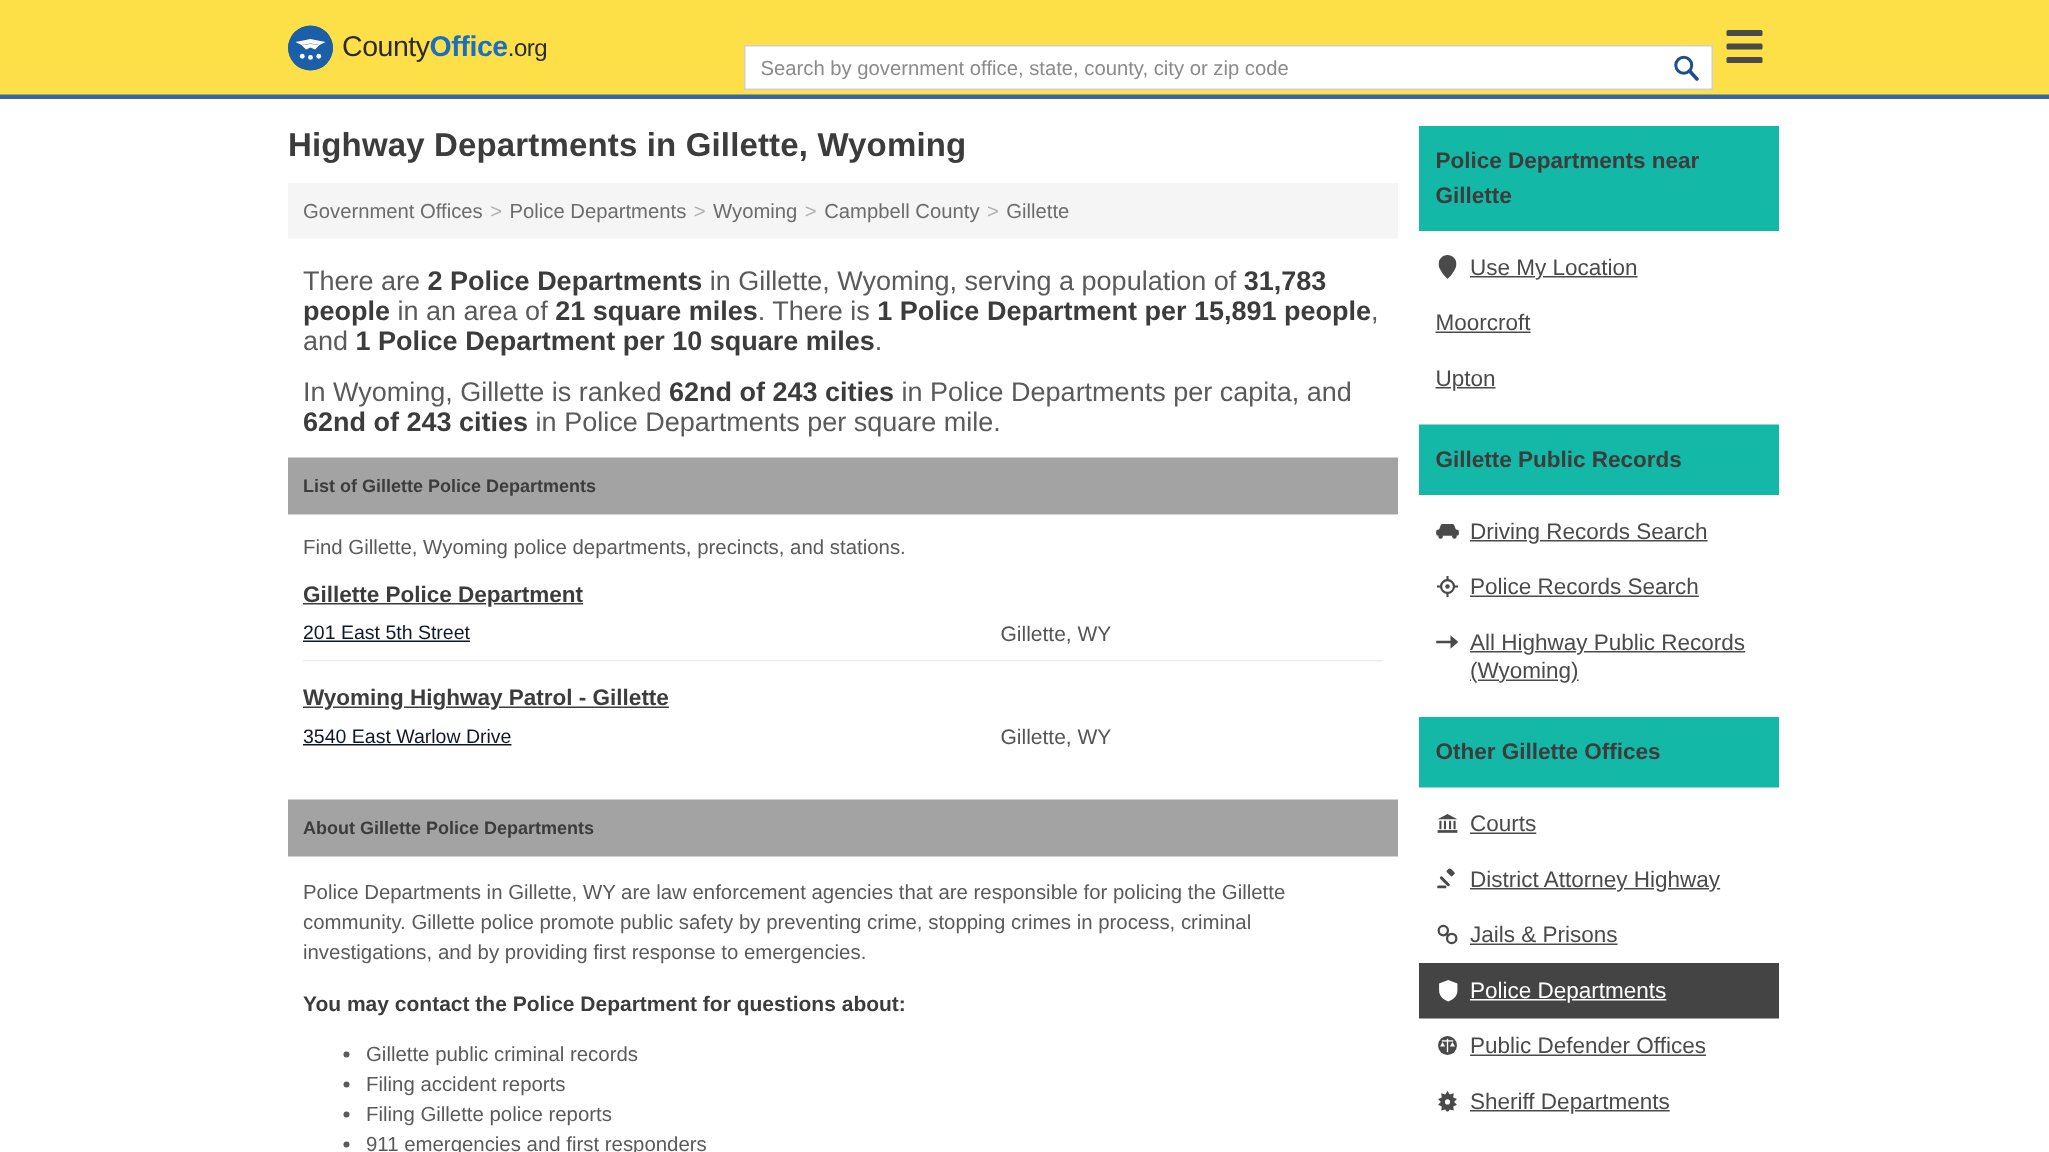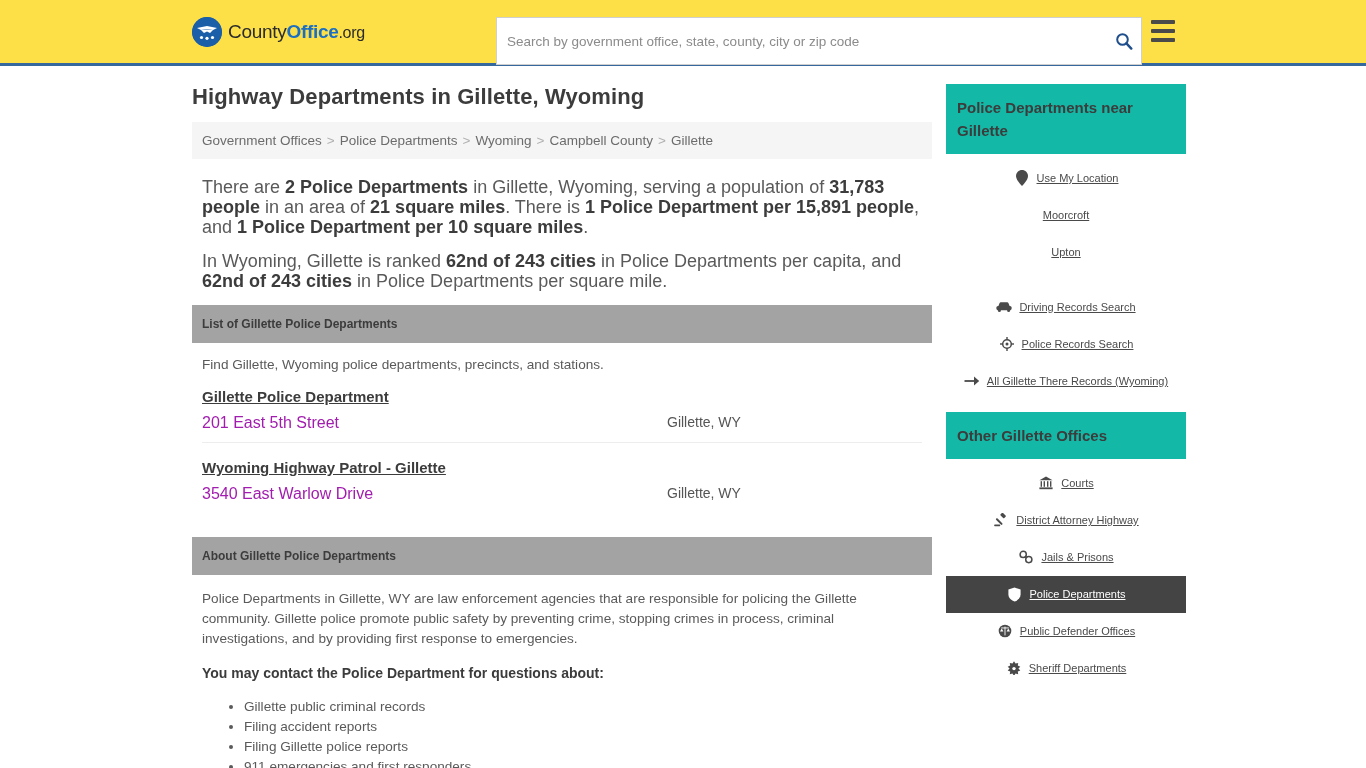--- a/index.html
+++ b/index.html
@@ -30,22 +30,22 @@
   .logo-text {
     font-size:19px; letter-spacing:-0.3px;
     margin-left:6px; white-space:nowrap;
     font-family:"Liberation Sans", sans-serif;
   }
   .logo-text .t1 { color:#2b2b2b; }
   .logo-text .t2 { color:#1a6fc4; font-weight:bold; }
   .logo-text .t3 { color:#2b2b2b; font-size:16px; }
 
   .searchwrap {
-    position:absolute; left:496px; top:17px;
-    width:646px; height:48px;
+    position:absolute; left:496px; top:30px;
+    width:646px; height:30px;
     background:#ffffff; border:1px solid #cfcfcf;
     display:flex; align-items:center;
   }
   .searchwrap input {
     flex:1 1 auto; height:28px; border:0; outline:0;
     font-size:13.5px; color:#444; padding:0 10px;
     font-family:"Liberation Sans", sans-serif;
     background:transparent;
   }
   .searchwrap input::placeholder { color:#8b8b8b; }
@@ -91,40 +91,40 @@
   .sec-sub { padding:14px 10px 0 10px; font-size:13.6px; color:#5a5a5a; }
 
   .listing { padding:0 10px; }
   .listing-item { padding:16px 0 10px 0; border-bottom:1px solid #ededed; }
   .listing-item:last-child { border-bottom:0; }
   .listing-name {
     font-size:15px; font-weight:bold; color:#3c3c3c;
     text-decoration:underline; display:inline-block; cursor:pointer;
   }
   .listing-row { display:flex; margin-top:8px; }
-  .listing-addr { flex:0 0 465px; font-size:16px; color:#a21caf; }
+  .listing-addr { flex:0 0 465px; font-size:13px; color:#0f172a;text-decoration:underline; }
   .listing-city { font-size:14px; color:#555; }
 
   .about { padding:14px 10px 0 10px; }
   .about p { margin:0 0 14px 0; font-size:13.6px; line-height:20px; color:#5a5a5a; }
   .about p.lead-bold { color:#3c3c3c; font-weight:bold; font-size:14px; }
   .about ul { margin:0; padding-left:42px; }
   .about li { font-size:13.6px; line-height:20px; color:#5a5a5a; margin-bottom:0px; }
 
   
   .panel { margin-bottom:6px; }
   .panel-head {
     background:#14b8a6; padding:12px 11px;
     font-size:15px; font-weight:bold; color:#3c3c3c;
     line-height:23px;
   }
   .panel-body { padding:6px 0 6px 0; }
   .side-link {
     display:flex; align-items:flex-start; gap:7px;
-    padding:9px 11px; font-size:11px; cursor:pointer;justify-content:center;
+    padding:9px 11px; font-size:15px; cursor:pointer;
   }
   .side-link .lbl { color:#4a4a4a; text-decoration:underline; line-height:19px; }
   .side-link .ico { flex:0 0 16px; width:16px; height:18px; display:flex; align-items:center; justify-content:center; }
   .side-link.active { background:#444444; }
   .side-link.active .lbl { color:#ffffff; }
   .side-link.plain { padding-left:11px; }
   .side-link.plain .lbl { }
   svg { display:block; }
 </style>
 </head>
@@ -224,20 +224,21 @@
             <div class="side-link plain">
               <span class="lbl">Moorcroft</span>
             </div>
             <div class="side-link plain">
               <span class="lbl">Upton</span>
             </div>
           </div>
       </div>
 
       <div class="panel">
+        <div class="panel-head">Gillette Public Records</div>
         <div class="panel-body" id="record-links">
             <div class="side-link">
               <span class="ico">
                 <svg width="16" height="12" viewBox="0 0 16 12">
                   <path d="M2.3 5.3 3.5 2.2C3.7 1.6 4.2 1.3 4.8 1.3h6.4c.6 0 1.1.3 1.3.9l1.2 3.1H2.3z" fill="#4a4a4a"></path>
                   <rect x="0.4" y="5" width="15.2" height="4.2" rx="1.6" fill="#4a4a4a"></rect>
                   <circle cx="3.4" cy="9.6" r="1.5" fill="#4a4a4a"></circle>
                   <circle cx="12.6" cy="9.6" r="1.5" fill="#4a4a4a"></circle>
                 </svg>
               </span>
@@ -256,21 +257,21 @@
               </span>
               <span class="lbl">Police Records Search</span>
             </div>
             <div class="side-link">
               <span class="ico">
                 <svg width="16" height="12" viewBox="0 0 16 12">
                   <line x1="0.5" y1="6" x2="13" y2="6" stroke="#4a4a4a" stroke-width="1.8"></line>
                   <path d="M10 1.5 L15.2 6 L10 10.5 Z" fill="#4a4a4a"></path>
                 </svg>
               </span>
-              <span class="lbl">All Gillette There Records (Wyoming)</span>
+              <span class="lbl">All Highway Public Records (Wyoming)</span>
             </div>
           </div>
       </div>
 
       <div class="panel">
         <div class="panel-head">Other Gillette Offices</div>
         <div class="panel-body" id="office-links">
             <div class="side-link">
               <span class="ico">
                 <svg width="14" height="14" viewBox="0 0 14 14">

